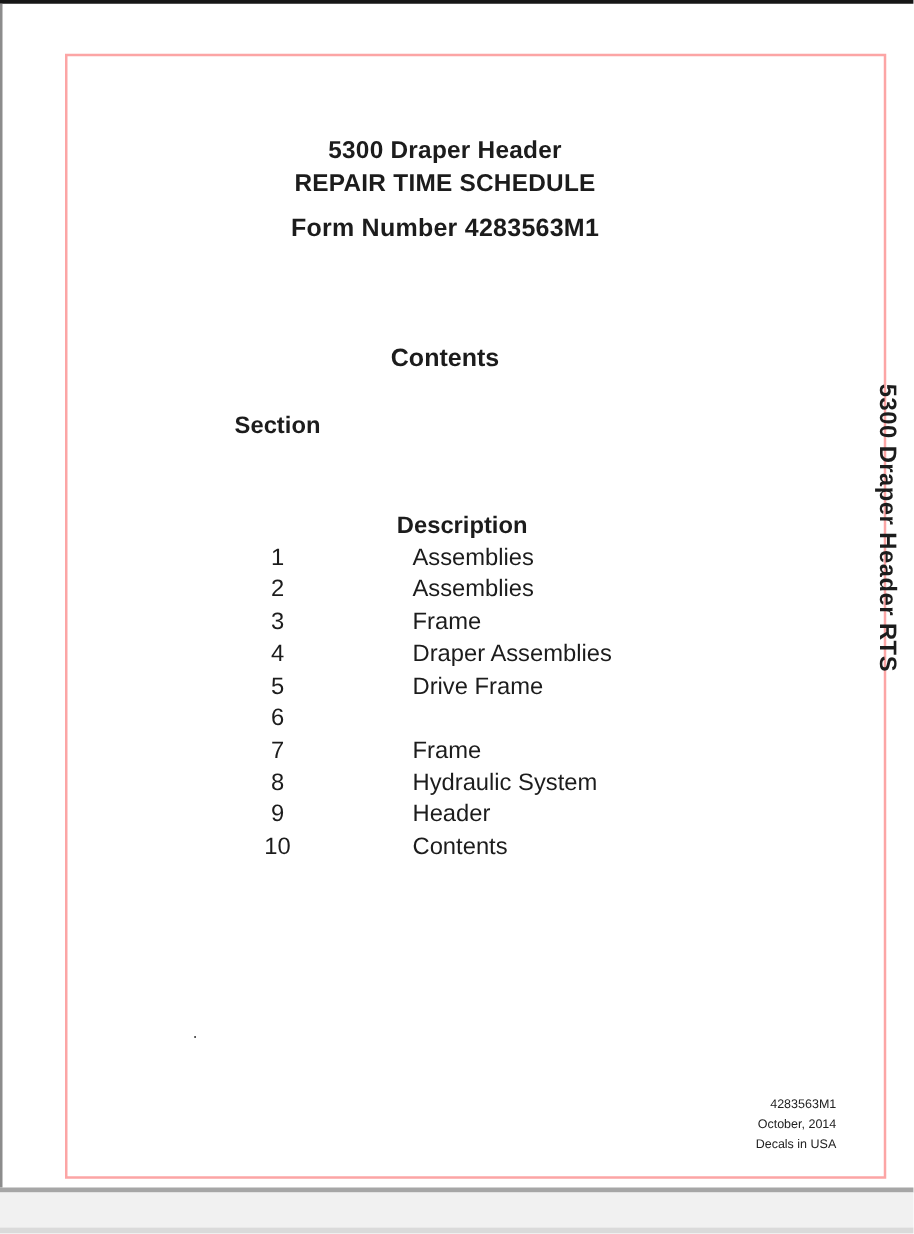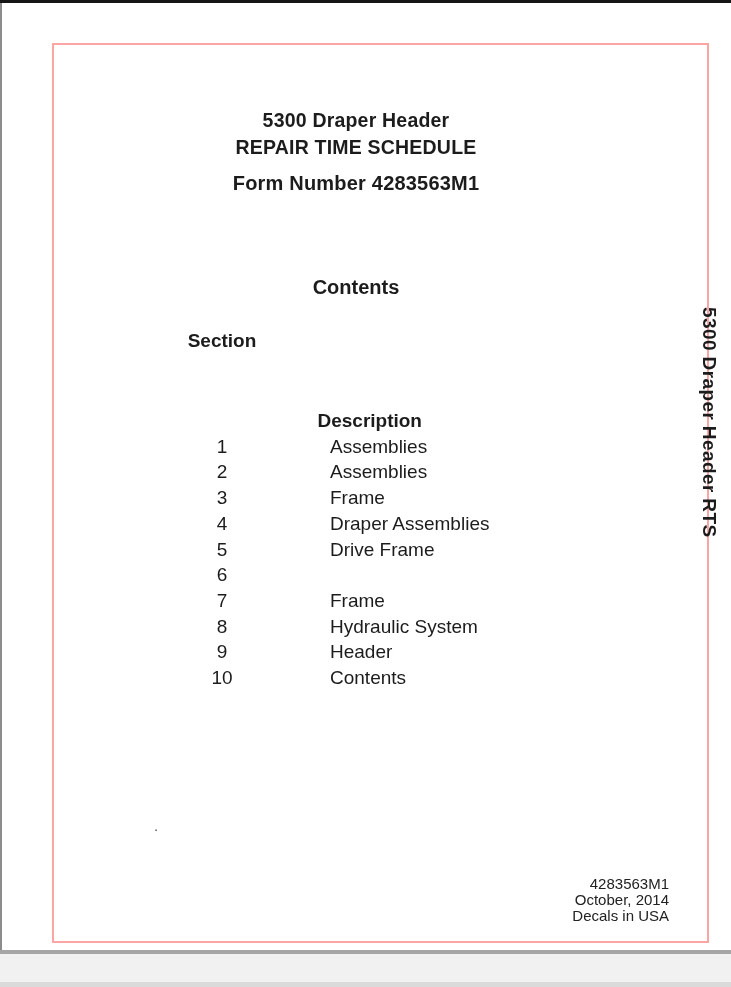--- a/index.html
+++ b/index.html
@@ -30,21 +30,21 @@
   .toc{position:absolute;left:128px;top:283px;font-size:19px;line-height:25.7px;}
   .toc-row{display:flex;white-space:nowrap;}
   .toc-sec{width:80px;text-align:center;flex:0 0 80px;}
   .toc-desc{margin-left:68px;text-align:center;}
   .toc-header{font-weight:bold;flex-direction:column;}
 
   .stray-mark{position:absolute;left:100px;top:772px;font-size:15px;color:#555;}
 
   .print-info{
     position:absolute;right:38px;top:831px;text-align:right;
-    font-size:15px;line-height:16px;color:#222;
+    font-size:10px;line-height:16px;color:#222;
   }
 
   .side-label{
     position:absolute;left:720px;top:307px;
     transform:rotate(90deg);transform-origin:0 0;
     font-size:19px;font-weight:bold;letter-spacing:0.4px;white-space:nowrap;color:#1c1c1c;
   }
 
   .divider{position:absolute;left:0;top:950px;width:731px;height:4px;background:#a6a6a6;}
   .toolbar{

